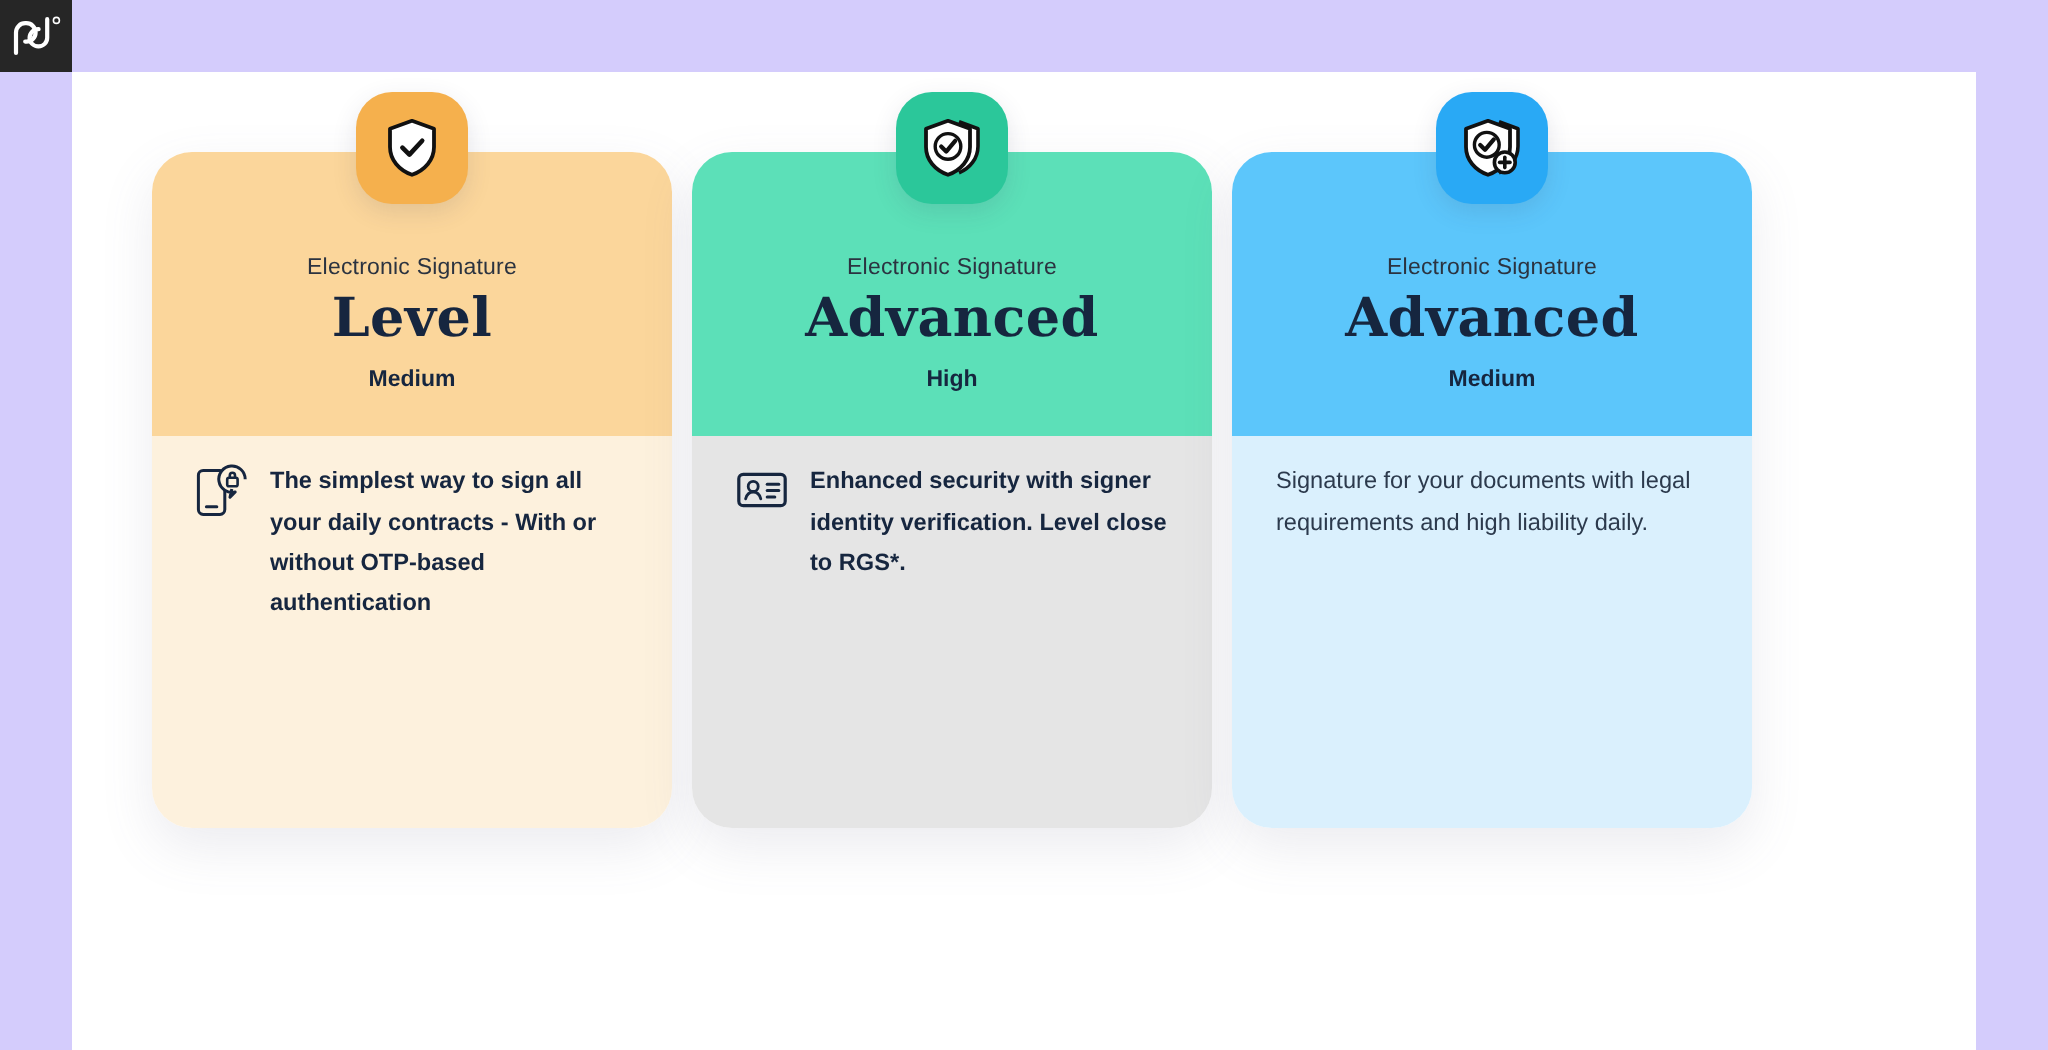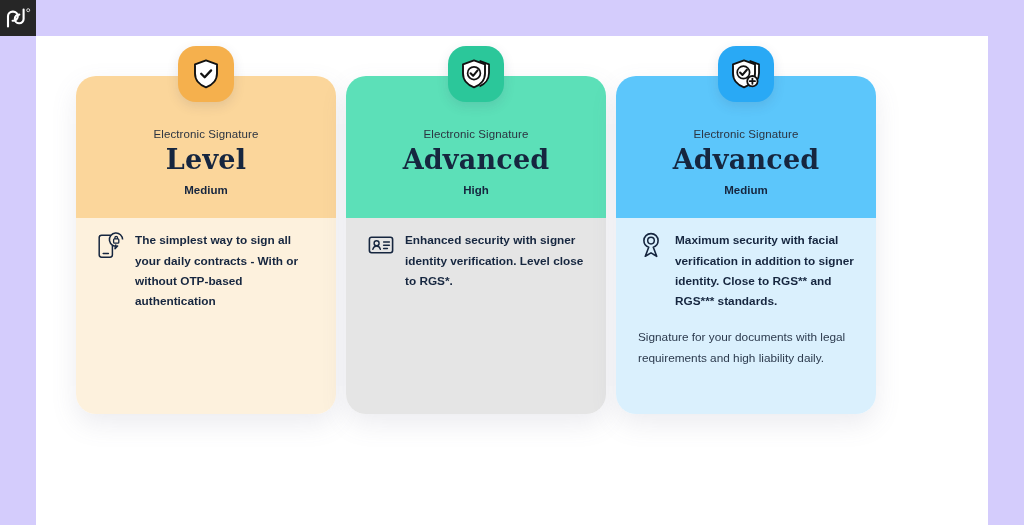--- a/index.html
+++ b/index.html
@@ -243,27 +243,18 @@
         <line x1="20.8" y1="24.2" x2="26.0" y2="24.2" stroke="#111111" stroke-width="1.8" stroke-linecap="round"></line>
       </svg>
     </div>
     <div class="card-inner">
       <div class="card-head">
         <p class="eyebrow">Electronic Signature</p>
         <h2 class="tier-name">Advanced</h2>
         <p class="tier-level">Medium</p>
       </div>
       <div class="card-body">
-        <div class="headline-row">
-          <span class="headline-icon">
-            <svg width="26" height="28" viewBox="0 0 26 28">
-              <path d="M13 2.6 c-4.0 0-7.1 3.1-7.1 7.0 0 3.1 2.0 5.7 4.8 6.7 l-3.4 9.0 5.7-3.4 5.7 3.4 -3.4-9.0 c2.8-1.0 4.8-3.6 4.8-6.7 0-3.9-3.1-7.0-7.1-7.0 Z" fill="none" stroke="#16263f" stroke-width="1.6" stroke-linejoin="round"></path>
-              <circle cx="13" cy="9.6" r="3.3" fill="none" stroke="#16263f" stroke-width="1.5"></circle>
-            </svg>
-          </span>
-          <p class="headline-text">Maximum security with facial verification in addition to signer identity. Close to RGS** and RGS*** standards.</p>
-        </div>
         <p class="subtext">Signature for your documents with legal requirements and high liability daily.</p>
       </div>
     </div>
   </div>
 
 </div>
 
 </body></html>

